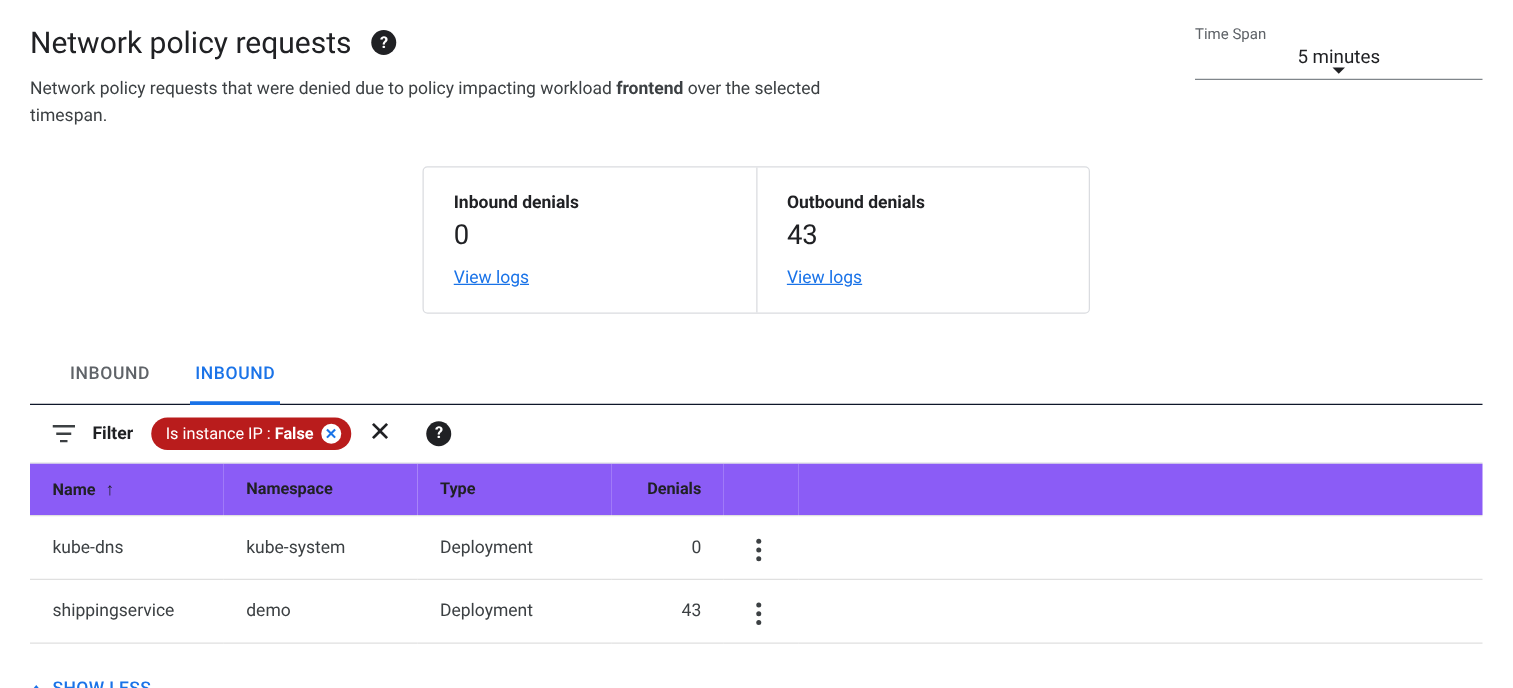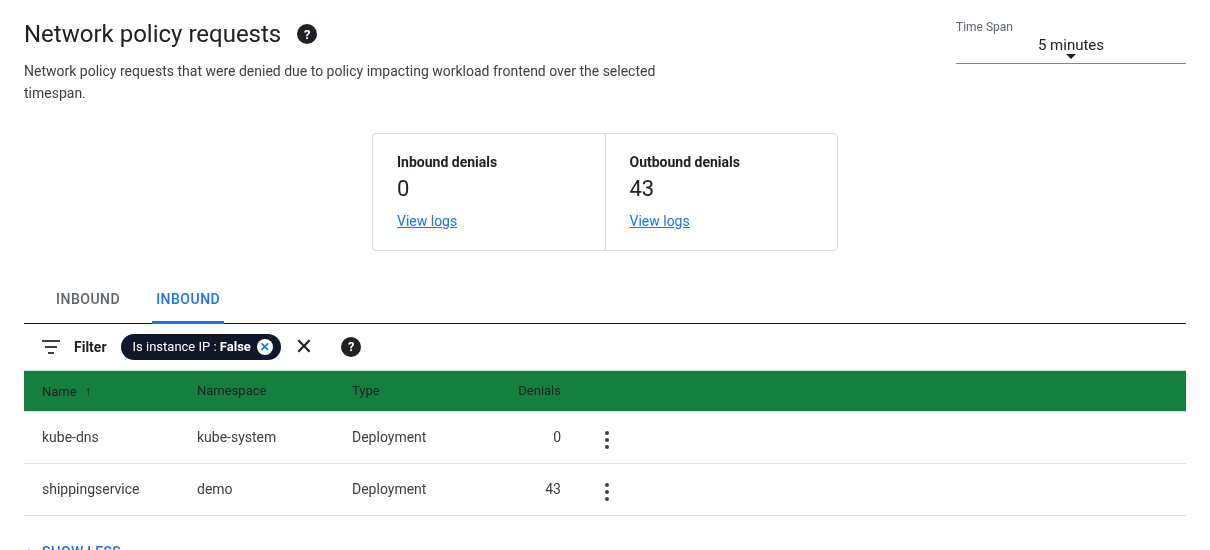--- a/index.html
+++ b/index.html
@@ -39,21 +39,21 @@
       align-items: center;
       justify-content: center;
       cursor: pointer;
     }
     .subtitle {
       font-size: 14px;
       color: #3c4043;
       line-height: 1.6;
       max-width: 640px;
     }
-    .subtitle b { font-weight: 400; }
+    .subtitle b { font-weight: 700; }
     .timespan {
       min-width: 230px;
       border-bottom: 1px solid #80868b;
       padding-bottom: 4px;
     }
     .timespan-label {
       font-size: 12px;
       color: #5f6368;
       margin-bottom: 2px;
     }
@@ -66,21 +66,21 @@
       flex-direction: column;
     }
     .arrow-down {
       width: 0; height: 0;
       border-left: 5px solid transparent;
       border-right: 5px solid transparent;
       border-top: 5px solid #202124;
     }
     .stats-card {
       margin: 28px auto 0;
-      width: 466px;
+      width: 534px;
       border: 1px solid #dadce0;
       border-radius: 4px;
       display: flex;
     }
     .stat {
       flex: 1;
       padding: 20px 24px;
     }
     .stat + .stat { border-left: 1px solid #dadce0; }
     .stat-label {
@@ -122,27 +122,27 @@
     .filter-row {
       display: flex;
       align-items: center;
       gap: 14px;
       padding: 10px 18px;
       border-bottom: 1px solid #dadce0;
     }
     .filter-icon { width: 18px; height: 14px; display: block; }
     .filter-text { font-size: 14px; font-weight: 700; }
     .chip {
-      background: #0f172a;
+      background: #b91c1c;
       color: #fff;
       border-radius: 16px;
       padding: 5px 8px 5px 12px;
       font-size: 13px;
       display: flex;
-      align-items: center;
+      align-items: flex-end;
       gap: 6px;
     }
     .chip b { font-weight: 700; }
     .chip-close {
       width: 16px; height: 16px;
       border-radius: 50%;
       background: #fff;
       color: #1a73e8;
       display: flex;
       align-items: center;
@@ -170,23 +170,23 @@
     .x-icon {
       font-size: 22px;
       font-weight: 400;
       cursor: pointer;
       line-height: 1;
     }
     .table { width: 100%; border-collapse: collapse; }
     .table thead th {
       text-align: left;
       font-size: 13px;
-      font-weight: 400;
+      font-weight: 700;
       padding: 12px 18px;
-      background: #15803d;
+      background: #8b5cf6;
       border-bottom: 1px solid #e0e0e0;
     }
     .table thead th.num { text-align: right; }
     .table tbody td {
       padding: 10px 18px;
       font-size: 14px;
       color: #3c4043;
       border-bottom: 1px solid #e0e0e0;
     }
     .table tbody td.num { text-align: right; }

